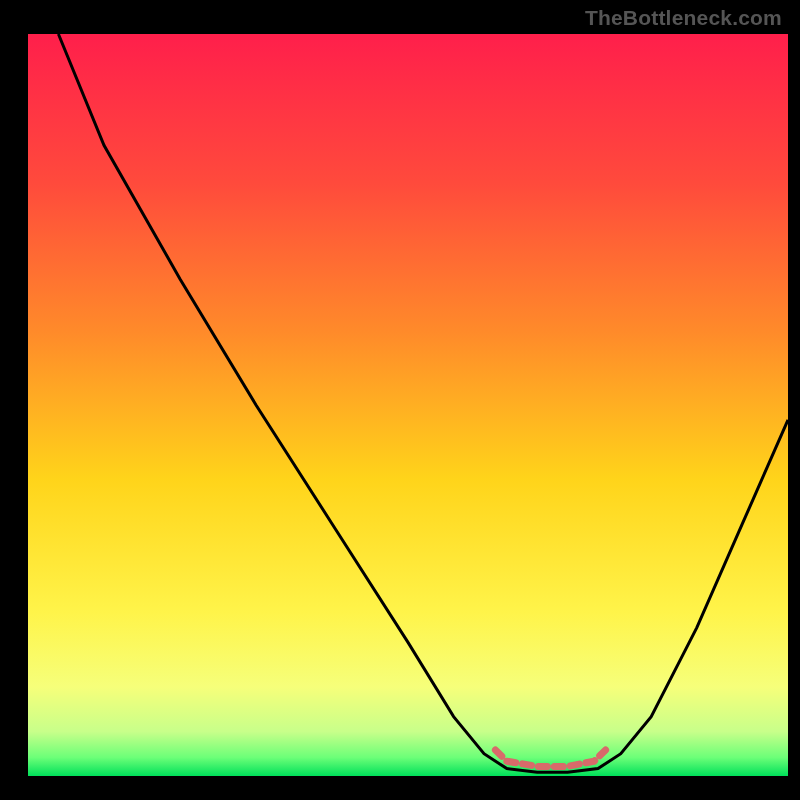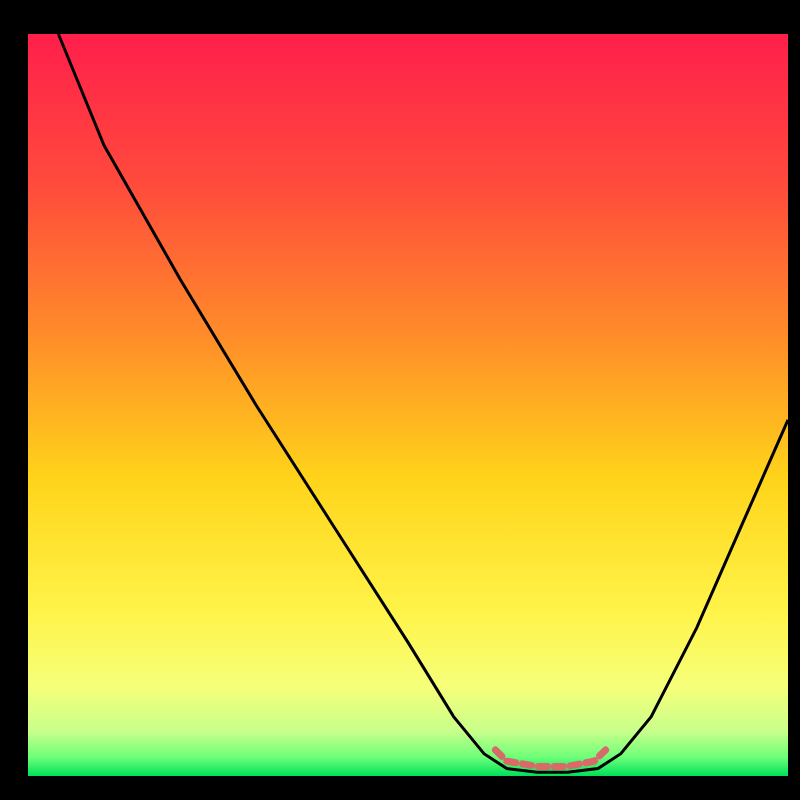--- a/index.html
+++ b/index.html
@@ -48,13 +48,14 @@
           <stop offset="100.00%" stop-color="#00e05a"></stop>
         </linearGradient>
     </defs>
 
     <rect id="plot-bg" x="28" y="34" width="760" height="742" fill="url(#bg-grad)"></rect>
 
     <path id="curve" fill="none" stroke-width="3" d="M58.4 34.0 L104.0 145.3 L180.0 278.9 L256.0 405.0 L332.0 523.7 L408.0 642.4 L453.6 716.6 L484.0 753.7 L506.8 768.6 L537.2 772.3 L567.6 772.3 L598.0 768.6 L620.8 753.7 L651.2 716.6 L696.8 627.6 L742.4 523.7 L788.0 419.8" stroke="#000000"></path>
 
     <path id="marker" fill="none" stroke-width="7" stroke-linecap="round" d="M495.4 750.0 L506.8 761.2 L537.2 766.4 L567.6 766.4 L594.2 761.2 L605.6 750.0" stroke="#d86a6a" stroke-dasharray="9 7"></path>
   </svg>
+  <div class="watermark">TheBottleneck.com</div>
 </div>
 
 </body></html>

